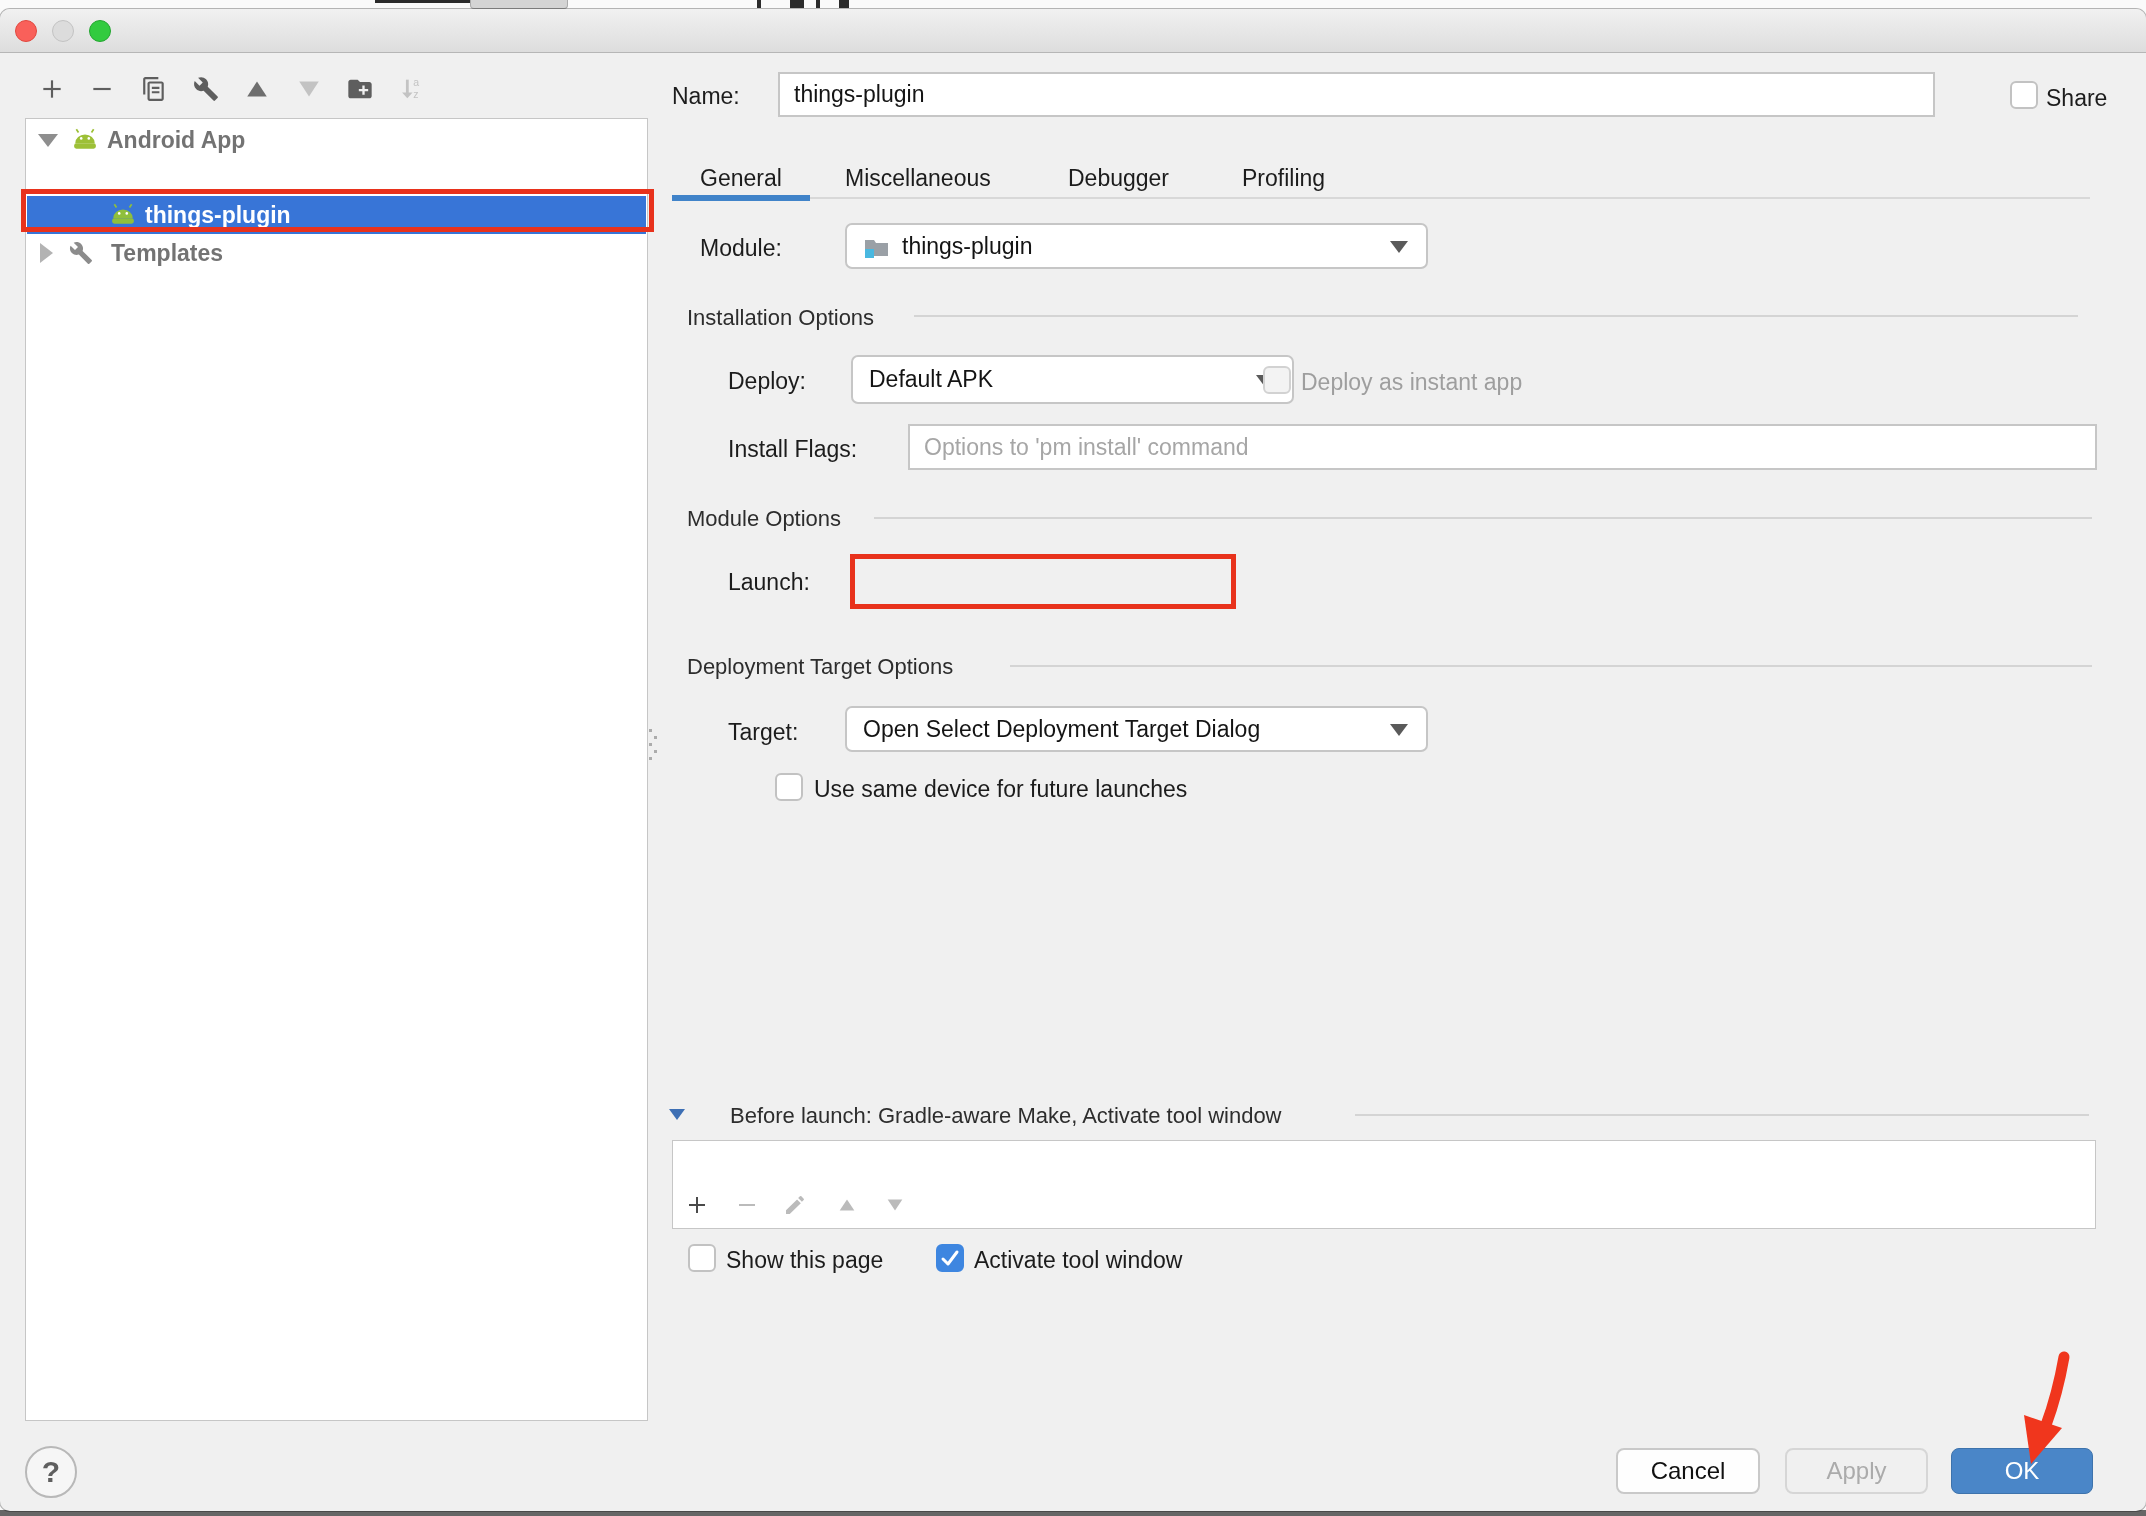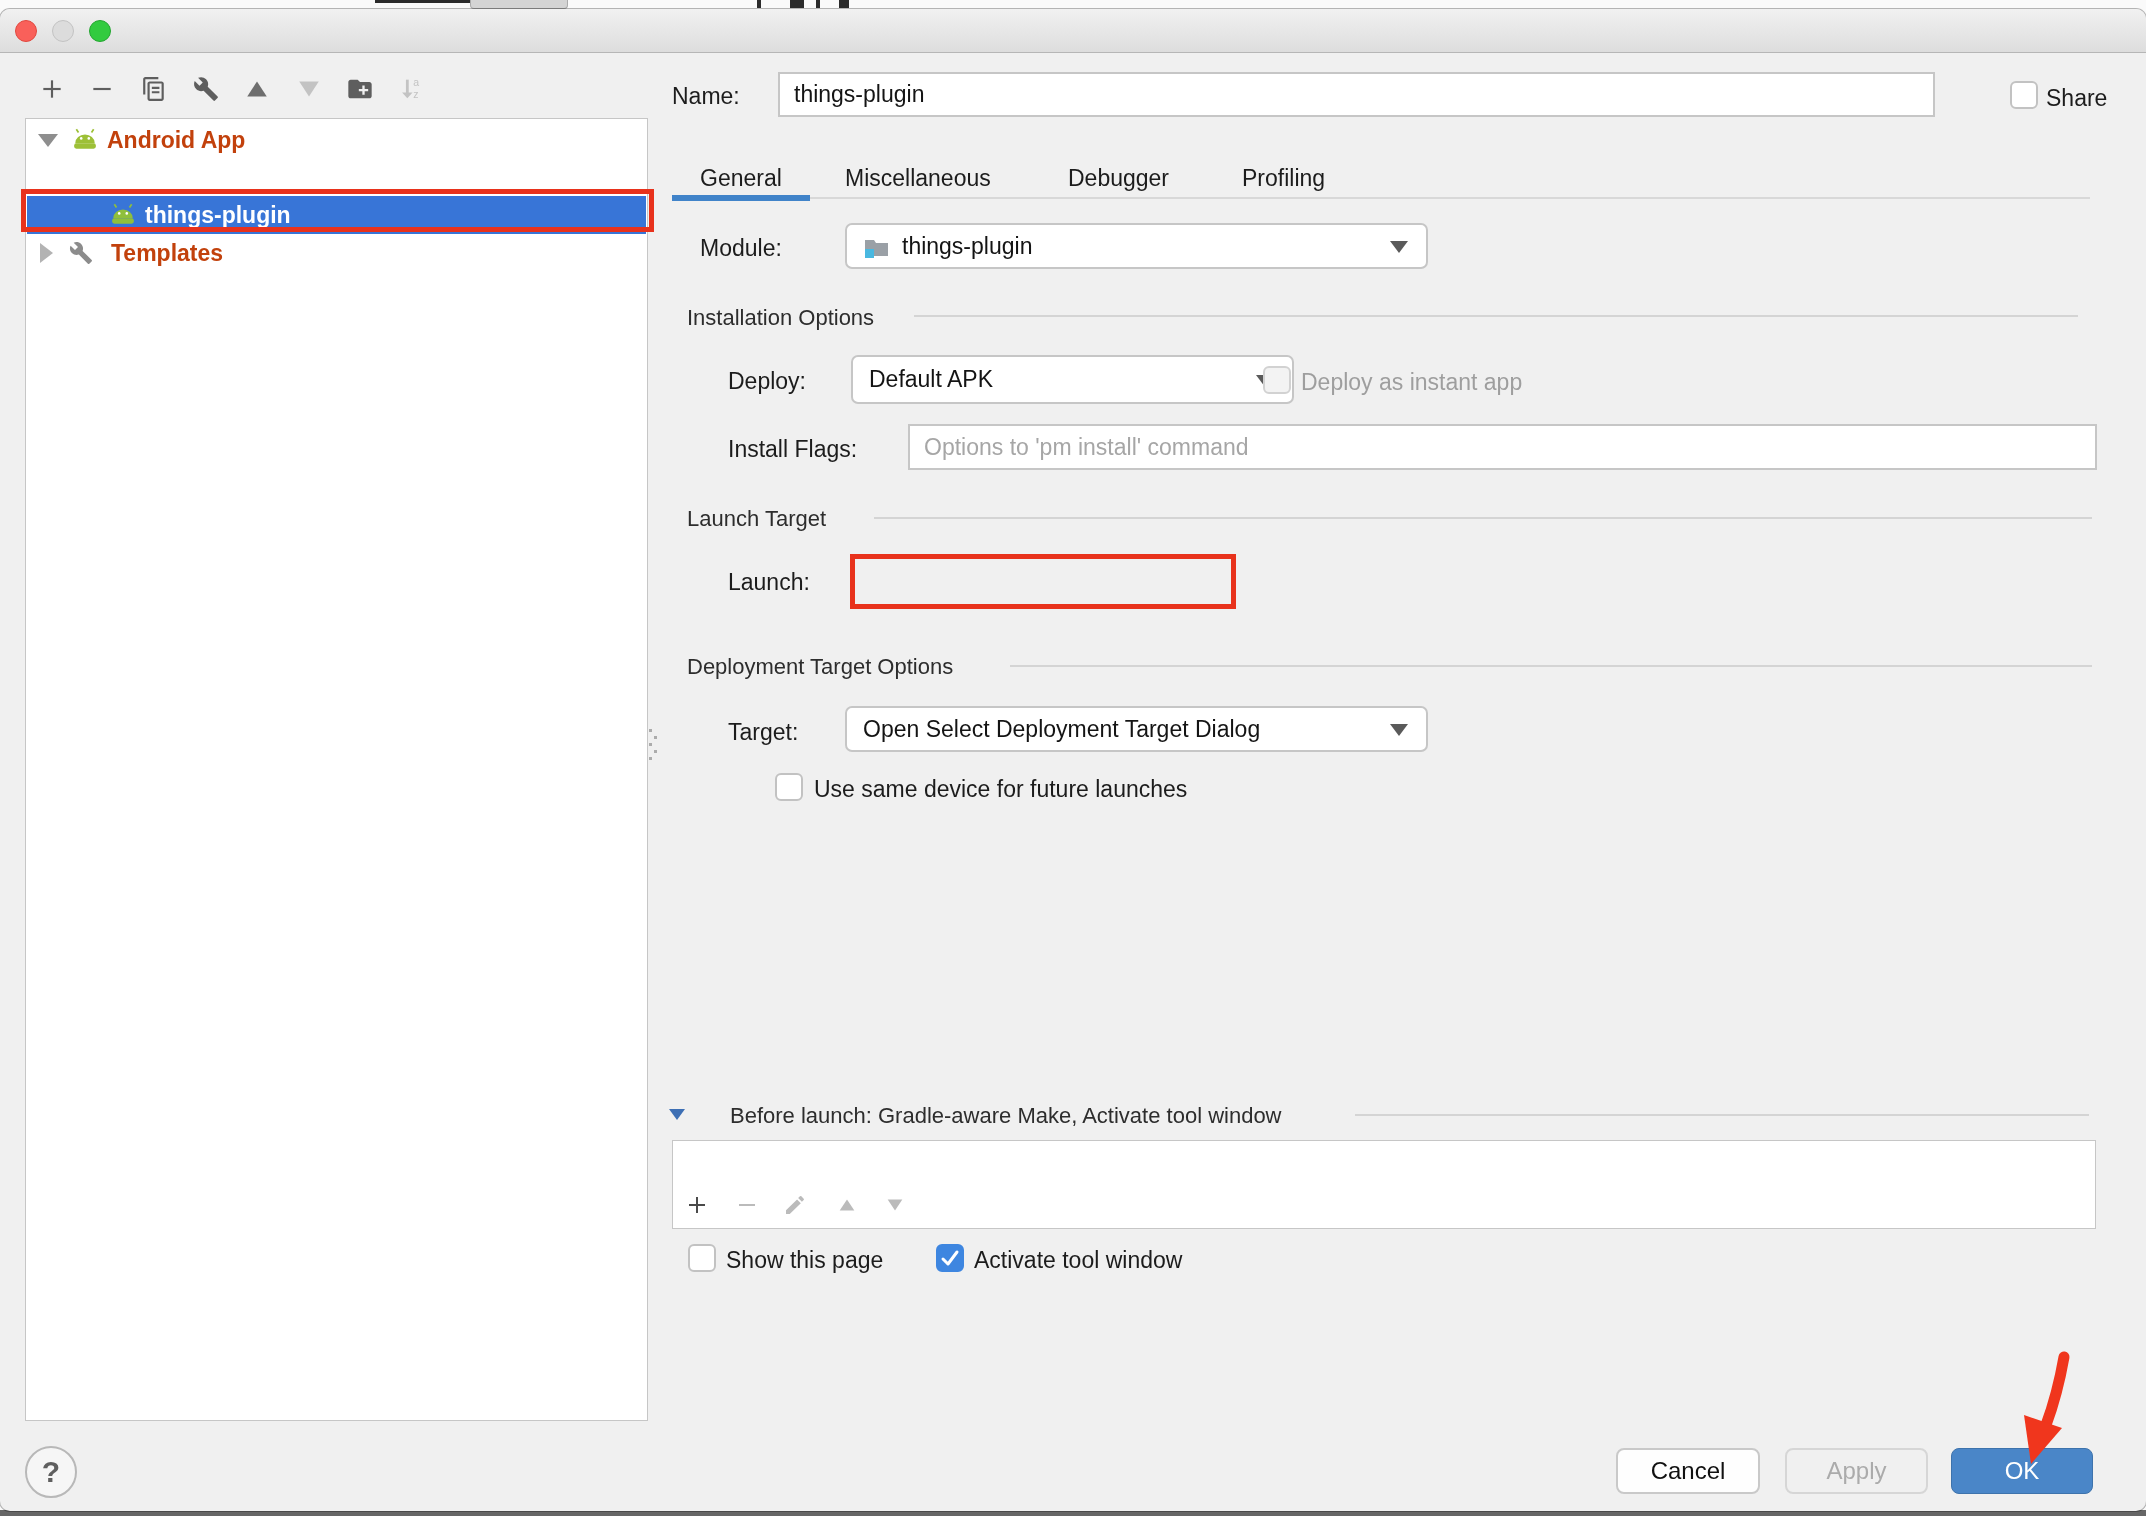--- a/index.html
+++ b/index.html
@@ -22,21 +22,21 @@
   .light.gray{left:52px;background:#DCDCDC;border:1px solid #C3C3C3;}
   .light.green{left:89px;background:#32CB3F;border:1px solid #24A631;}
   
   .lbl{position:absolute;font-size:23px;color:#1C1C1C;white-space:nowrap;}
   .lbl.gray{color:#9E9E9E;}
   .sec-title{position:absolute;font-size:22px;color:#2D2D2D;white-space:nowrap;}
   .hline{position:absolute;height:2px;background:#D4D4D4;}
   
   .tree-panel{position:absolute;left:25px;top:109px;width:623px;height:1303px;background:#FFFFFF;border:1px solid #C6C6C6;box-sizing:border-box;}
   .tree-row{position:absolute;left:1px;right:1px;height:38px;display:flex;align-items:center;}
-  .tree-row .txt{font-size:23px;color:#c2410c;}
+  .tree-row .txt{font-size:23px;color:#737373;}
   .tree-row .txt.bold{font-weight:bold;}
   .tree-row.selected{background:#3875D7;}
   .tree-row.selected .txt{color:#FFFFFF;font-weight:bold;}
   .tw{display:inline-block;width:0;height:0;}
   .tw.down{border-left:10px solid transparent;border-right:10px solid transparent;border-top:13px solid #8E8E8E;}
   .tw.right{border-top:10px solid transparent;border-bottom:10px solid transparent;border-left:13px solid #B3B3B3;}
   
   .icon-btn{position:absolute;width:28px;height:28px;display:flex;align-items:center;justify-content:center;}
   
   .red-box{position:absolute;border:5px solid #E8321C;box-sizing:border-box;pointer-events:none;z-index:30;}
@@ -207,21 +207,21 @@
     <div class="select" style="left:851px;top:346px;width:443px;height:49px;">
       <span class="sel-txt">Default APK</span>
       <span class="dd-arrow"></span>
     </div>
     <span class="cb disabled" style="left:1263px;top:357px;"></span>
     <span class="lbl gray" style="left:1301px;top:360px;">Deploy as instant app</span>
 
     <span class="lbl" style="left:728px;top:427px;">Install Flags:</span>
     <input class="text-input" style="left: 908px; top: 415px; width: 1189px; height: 46px;" placeholder="Options to 'pm install' command">
 
-    <span class="sec-title" style="left:687px;top:497px;">Launch Target</span>
+    <span class="sec-title" style="left:687px;top:497px;">Module Options</span>
     <div class="hline" style="left:874px;top:508px;width:1218px;"></div>
 
     <span class="lbl" style="left:728px;top:560px;">Launch:</span>
     <div class="red-box" style="left:850px;top:545px;width:386px;height:55px;"></div>
 
     <span class="sec-title" style="left:687px;top:645px;">Deployment Target Options</span>
     <div class="hline" style="left:1010px;top:656px;width:1082px;"></div>
 
     <span class="lbl" style="left:728px;top:710px;">Target:</span>
     <div class="select" style="left:845px;top:697px;width:583px;height:46px;">

